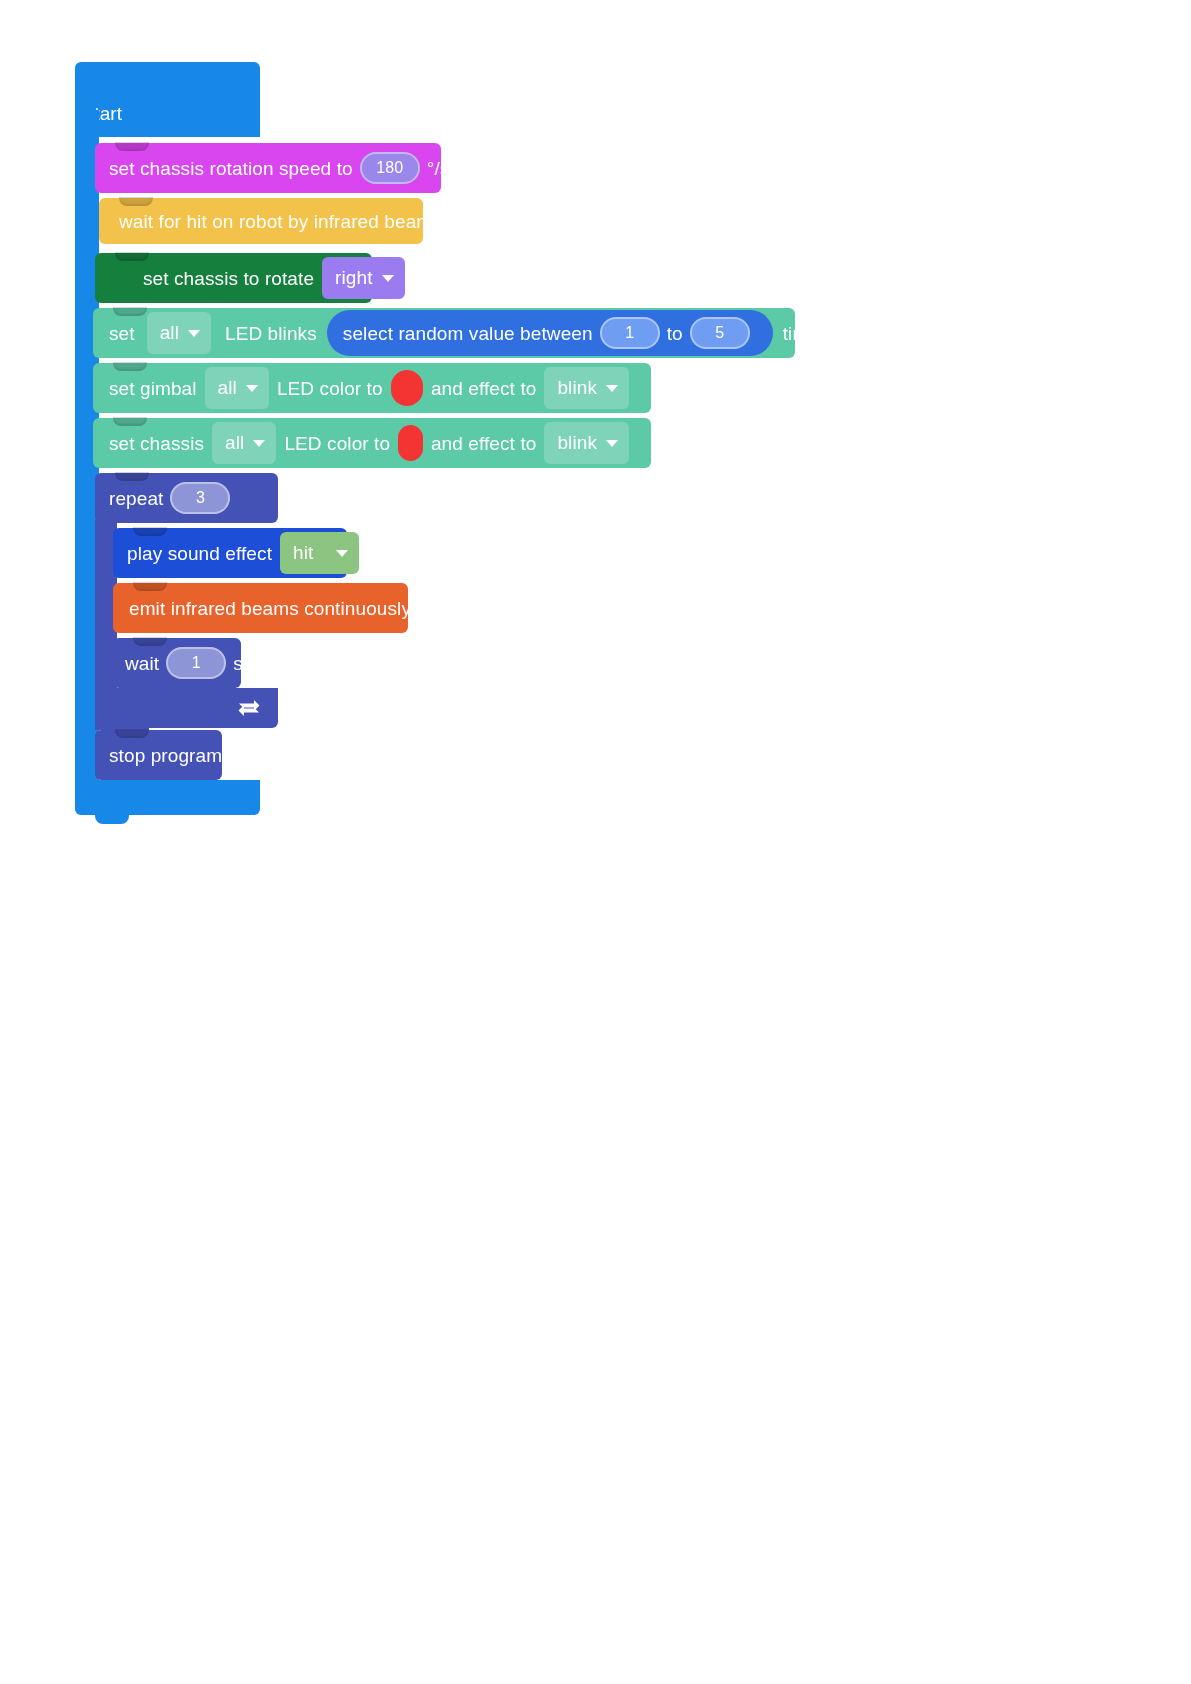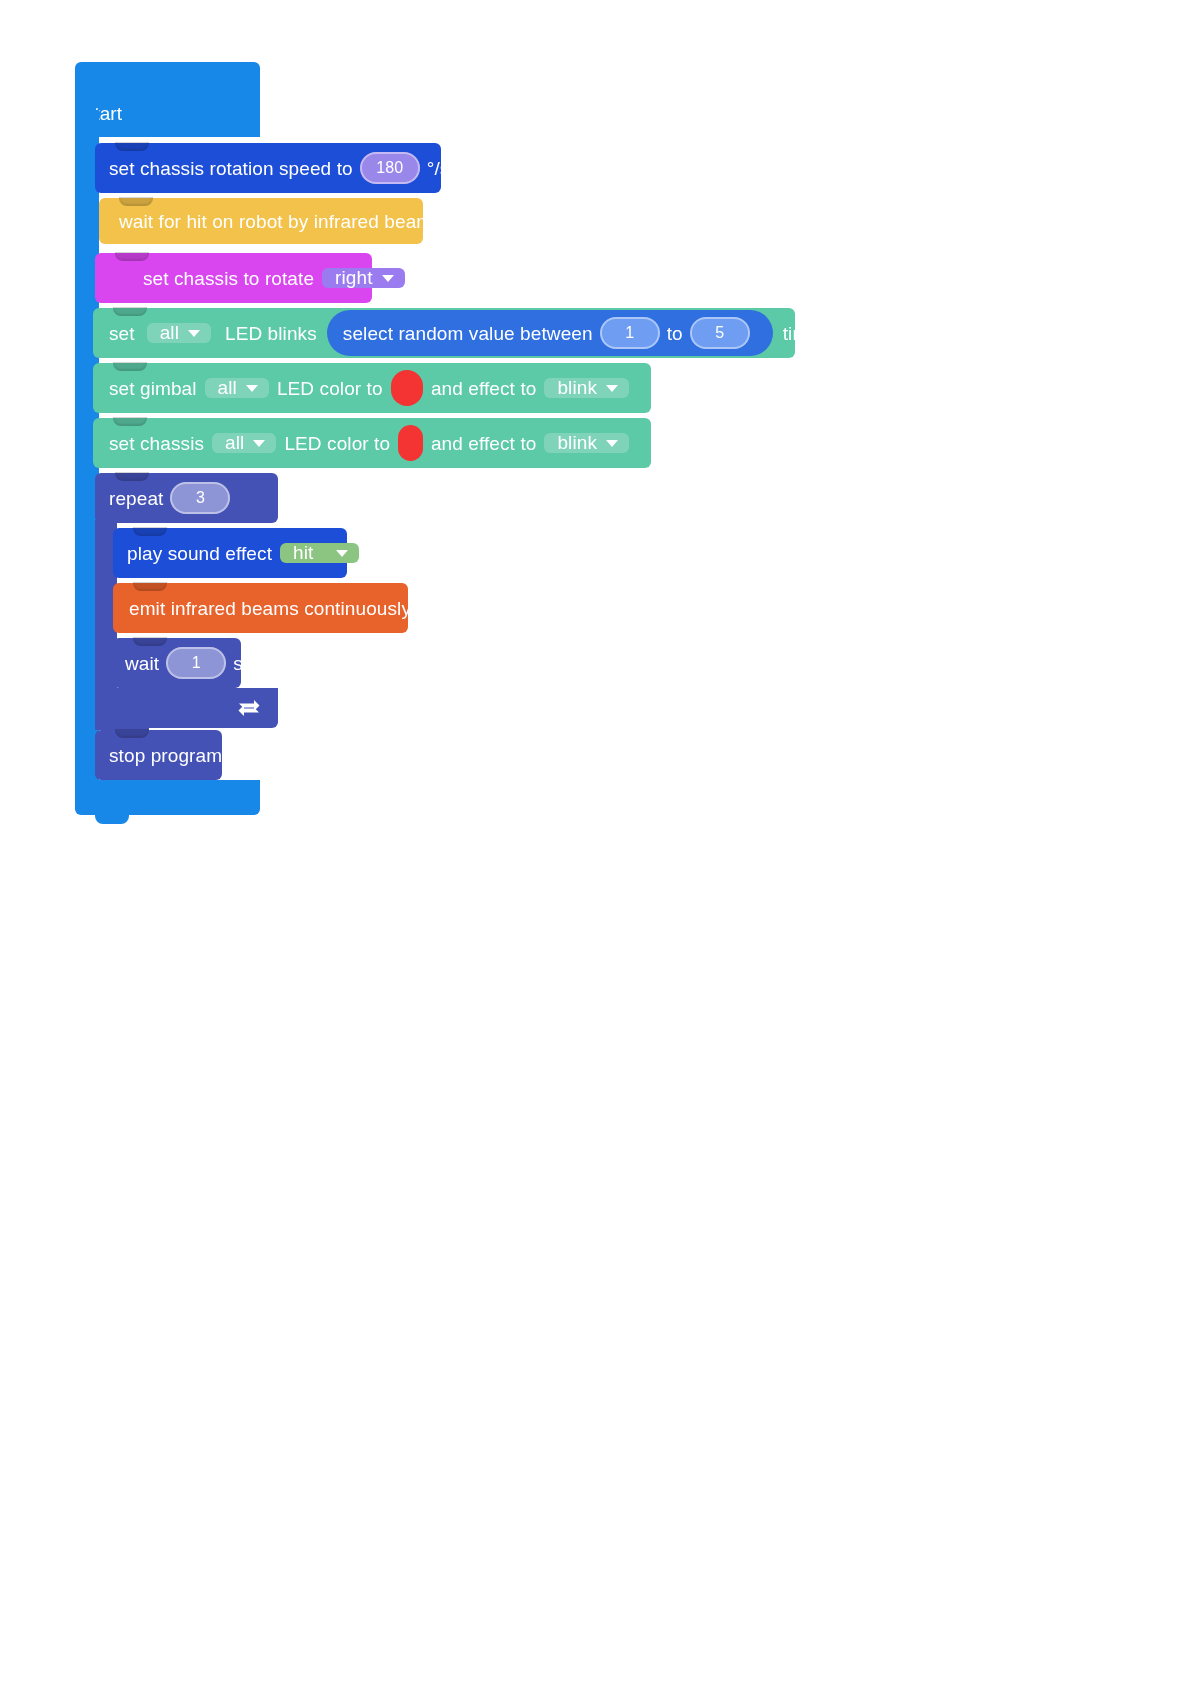--- a/index.html
+++ b/index.html
@@ -75,21 +75,21 @@
   .oval.lilac   { background: #9a87ea; }
   .oval.indigo  { background: #8e95d6; }
   .oval.bluein  { background: #6e9df2; }
 
   
   .dd {
     display: inline-flex;
     align-items: center;
     gap: 9px;
     border-radius: 6px;
-    height: 20px;
+    height: 42px;
     padding: 0 11px 0 13px;
     margin: 0 8px;
     font-size: 19px;
     color: #ffffff;
   }
   .dd .caret {
     width: 0; height: 0;
     border-left: 6px solid transparent;
     border-right: 6px solid transparent;
     border-top: 7px solid #ffffff;
@@ -188,33 +188,33 @@
 <div id="canvas">
 
   <div id="start-hat-bump"></div>
   <div id="start-hat"></div>
   <div id="start-label">start</div>
   <div id="start-spine"></div>
   <div id="start-foot">
     <div class="notch-bot" style="background:#1787e8;"></div>
   </div>
 
-  <div class="blk" style="left:95px; top:143px; width:346px; height:50px; background:#1d4ed8;">
+  <div class="blk" style="left:95px; top:143px; width:346px; height:50px; background:#d946ef;">
     <div class="notch-top"></div>
     <span class="lbl">set chassis rotation speed to</span>
     <span class="oval lilac">180</span>
     <span class="lbl">°/s</span>
   </div>
 
   <div class="blk" style="left:99px; top:198px; width:324px; height:46px; background:#f2c24b; padding-left:20px;">
     <div class="notch-top"></div>
     <span class="lbl">wait for hit on robot by infrared beam</span>
   </div>
 
-  <div class="blk" style="left:95px; top:253px; width:277px; height:50px; background:#d946ef;padding-left:48px;">
+  <div class="blk" style="left:95px; top:253px; width:277px; height:50px; background:#15803d;padding-left:48px;">
     <div class="notch-top"></div>
     <span class="lbl">set chassis to rotate</span>
     <span class="dd violet">
       <span>right</span>
       <i class="caret"></i>
     </span>
   </div>
 
   <div class="blk" style="left:93px; top:308px; width:702px; height:50px; background:#5cc9a7; padding-left:16px;">
     <div class="notch-top"></div>

